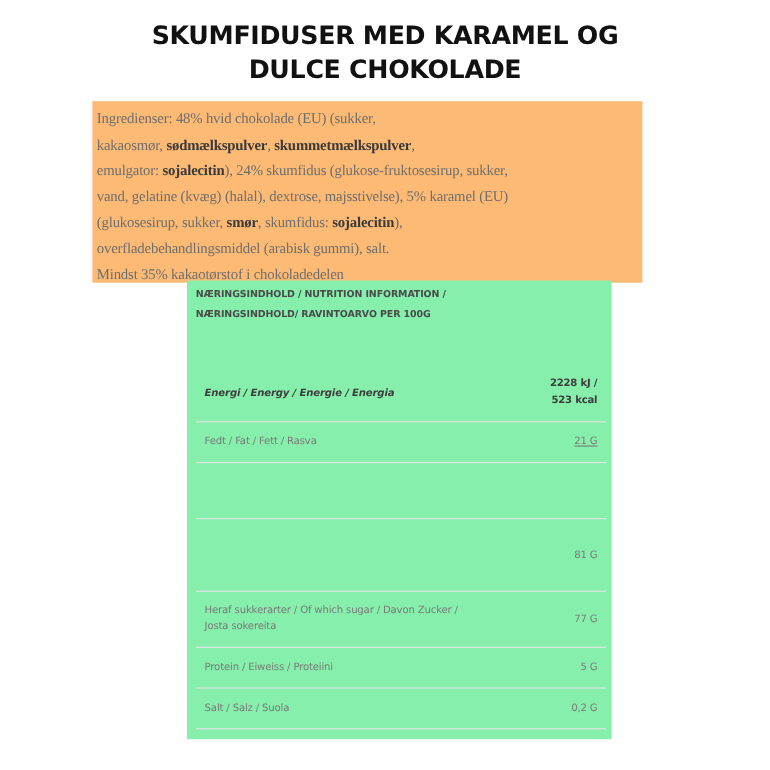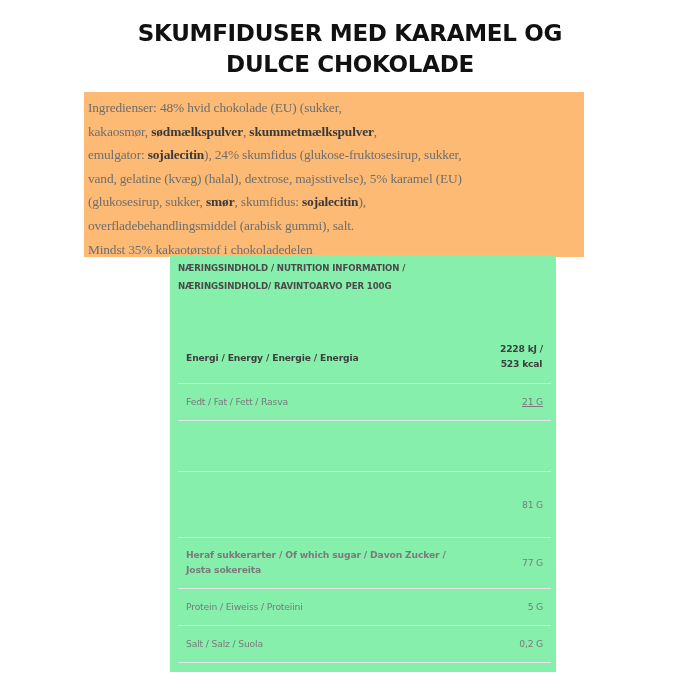--- a/index.html
+++ b/index.html
@@ -26,21 +26,21 @@
     position: absolute; left: 8px; top: 4px; width: 360px;
     font-family: "DejaVu Sans", sans-serif; font-weight: bold; font-size: 8.6px; line-height: 18px;
     color: #4a4a4a; letter-spacing: -0.1px;
   }
   .row { position: absolute; left: 8px; width: 373px; }
   .row .label {
     position: absolute; left: 8px; font-size: 9.2px; line-height: 15px; color: #7a7a7a;
     font-family: "DejaVu Sans", sans-serif; letter-spacing: -0.15px; white-space: nowrap;
   }
   .row .value {
-    position: absolute; right: 8px; text-align: center; font-size: 9.2px; line-height: 15px; color: #7a7a7a;
+    position: absolute; right: 8px; text-align: right; font-size: 9.2px; line-height: 15px; color: #7a7a7a;
     font-family: "DejaVu Sans", sans-serif; letter-spacing: -0.2px; white-space: nowrap;
   }
   .row.energy .label, .row.energy .value { color: #3e3e3e; font-weight: bold; }
   .divider { position: absolute; left: 8px; width: 373px; height: 1px; background: #e4e5e5; }
 </style>
 </head>
 <body>
 
 <div class="title">
   <div>SKUMFIDUSER MED KARAMEL OG</div>
@@ -57,21 +57,21 @@
     <span class="ing-line"><span>Mindst 35% kakaotørstof i chokoladedelen</span></span>
   </div>
 
 <div class="nutri">
   <div class="nutri-header">
     <div>NÆRINGSINDHOLD / NUTRITION INFORMATION /</div>
     <div>NÆRINGSINDHOLD/ RAVINTOARVO PER 100G</div>
   </div>
 
   <div class="row energy" style="top:86px;height:34px;">
-    <span class="label" style="top:9px;">Energi / Energy / Energie / Energia</span>
+    <span class="label" style="top:9px;font-style:italic;">Energi / Energy / Energie / Energia</span>
     <span class="value" style="top:0;">
       <span style="display:block">2228 kJ /</span>
       <span style="display:block">523 kcal</span>
     </span>
   </div>
   <div class="divider" style="top:128px;"></div>
 
   <div class="row" style="top:139px;height:15px;">
     <span class="label" style="top:0;">Fedt / Fat / Fett / Rasva</span>
     <span class="value" style="top:0;text-decoration:underline;">21 G</span>
@@ -79,21 +79,21 @@
   <div class="divider" style="top:165px;"></div>
 
   <div class="divider" style="top:216px;"></div>
 
   <div class="row" style="top:226px;height:30px;">
     <span class="value" style="top:16px;">81 G</span>
   </div>
   <div class="divider" style="top:282px;"></div>
 
   <div class="row" style="top:292px;height:30px;">
-    <span class="label" style="top:0;font-weight:bold;">
+    <span class="label" style="top:0;">
       <span style="display:block">Heraf sukkerarter / Of which sugar / Davon Zucker /</span>
       <span style="display:block">Josta sokereita</span>
     </span>
     <span class="value" style="top:8px;">77 G</span>
   </div>
   <div class="divider" style="top:333px;"></div>
 
   <div class="row" style="top:344px;height:15px;">
     <span class="label" style="top:0;">Protein / Eiweiss / Proteiini</span>
     <span class="value" style="top:0;">5 G</span>

